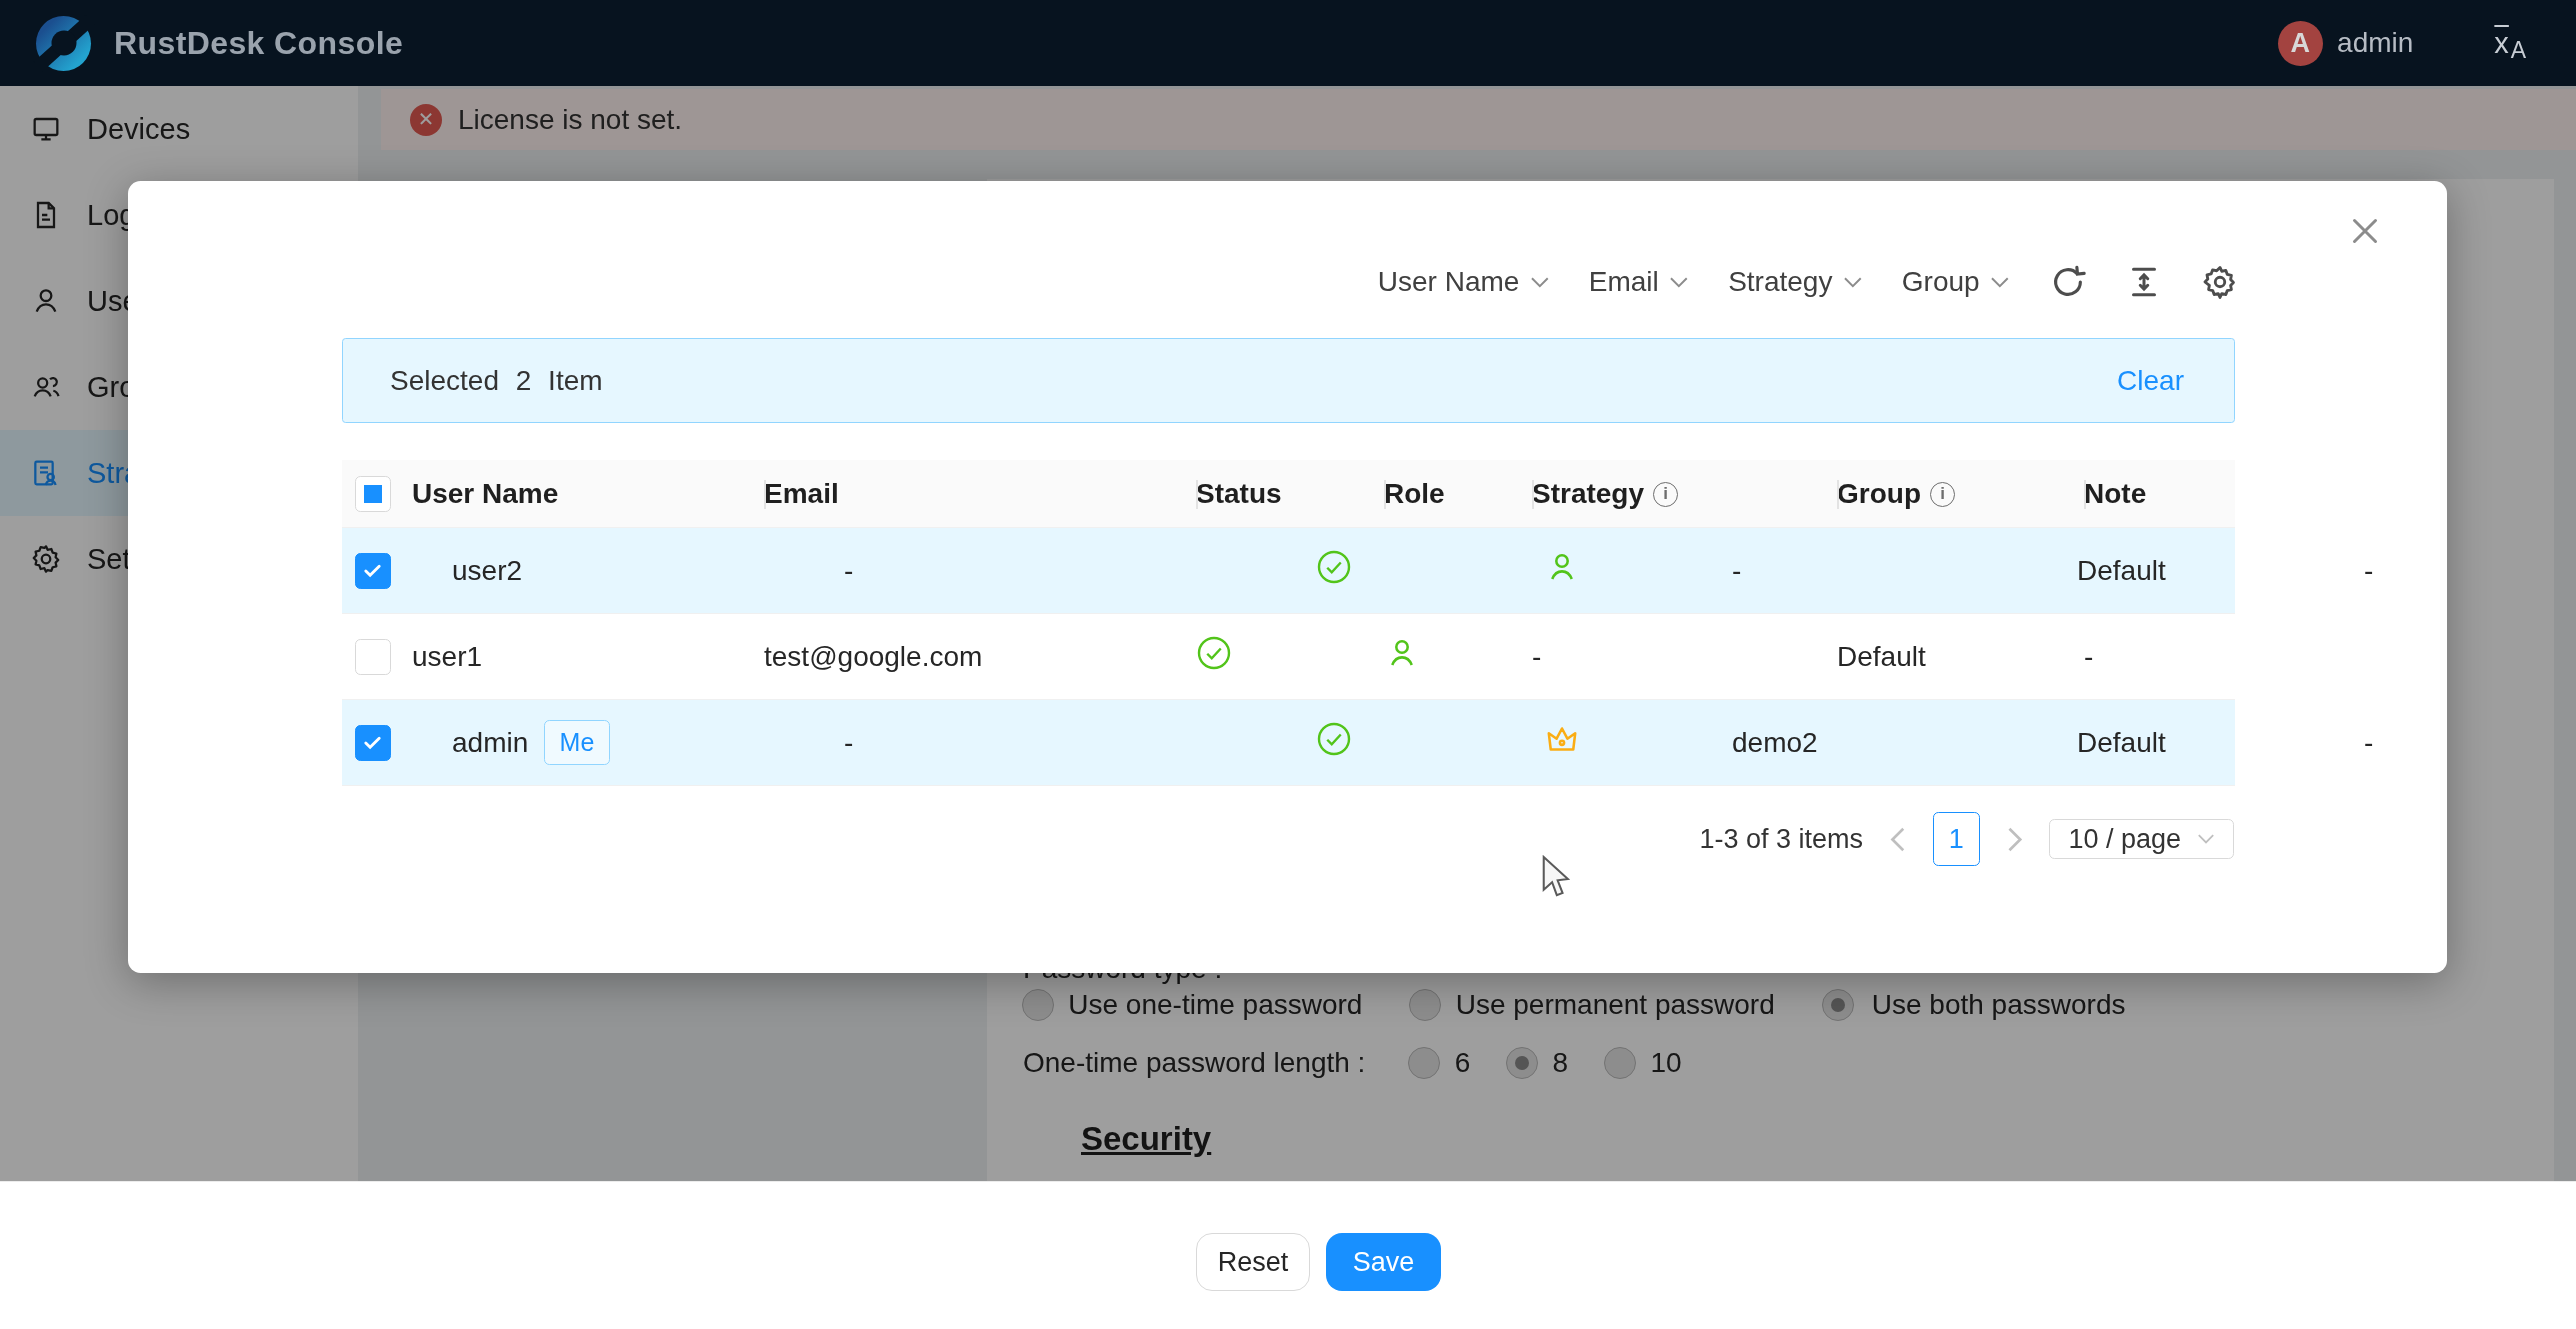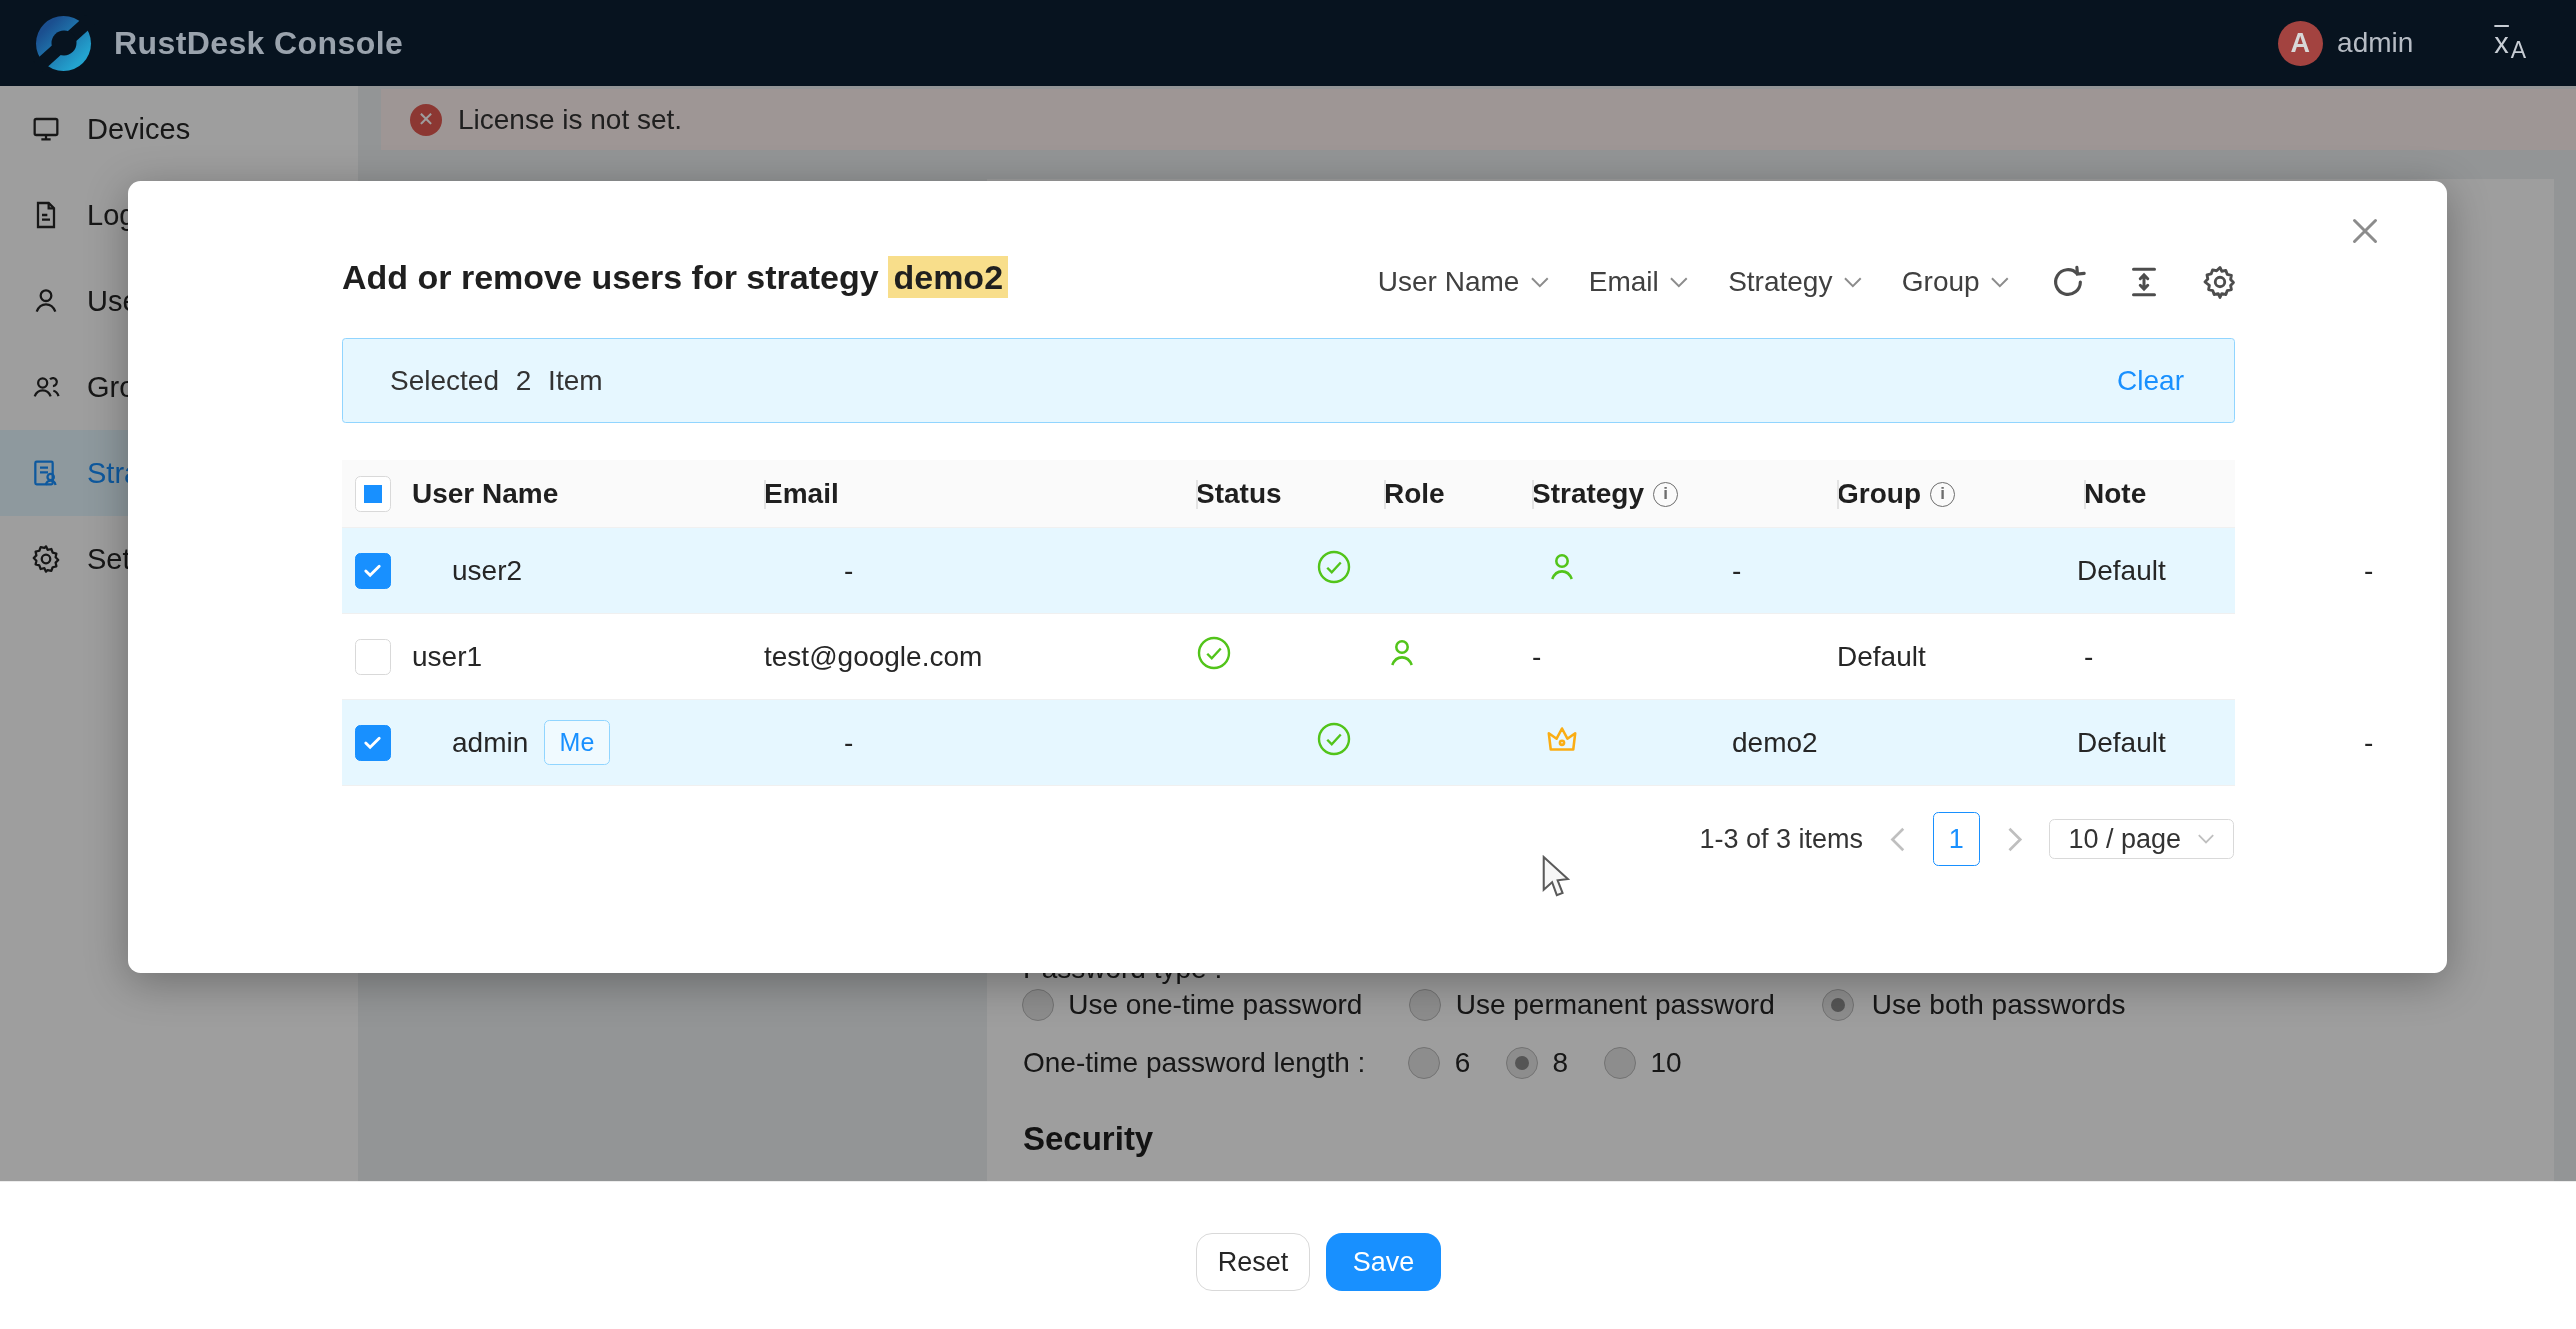--- a/index.html
+++ b/index.html
@@ -164,35 +164,34 @@
 <div class="bg-line" style="left:1023px; top:1047px; gap:0;">
   <span>One-time password length :</span>
   <span class="radio" style="margin-left:43px;"></span>
   <span style="margin-left:14.3px;">6</span>
   <span class="radio sel" style="margin-left:36px;"></span>
   <span style="margin-left:14.3px;">8</span>
   <span class="radio" style="margin-left:36px;"></span>
   <span style="margin-left:14.3px;">10</span>
 </div>
 
-<div class="security-h" style="left:1023px; top:1120px;">Security</div>
+<div class="security-h" style="left:1081px; top:1120px;text-decoration:underline;">Security</div>
 
 <div class="overlay"></div>
 
 <div class="footer"></div>
 <div class="btn btn-reset">Reset</div>
 <div class="btn btn-save">Save</div>
 
 <div class="modal">
 
   <svg class="modal-close" viewBox="0 0 24 24" fill="none" stroke="#8c8c8c" stroke-width="2" stroke-linecap="round">
       <path d="M5 5l14 14M19 5L5 19"></path>
     </svg>
 
-  <div class="modal-title"><span>Add or remove users for strategy </span><span class="hl">demo2</span></div>
 
   <div class="filters">
     <div class="filter">
       <span>User Name</span>
       <svg width="19.7" height="12.5" viewBox="0 0 20 12" fill="none" stroke="#8c8c8c" stroke-width="2">
           <path d="M2 2l8 8 8-8"></path>
         </svg>
     </div>
     <div class="filter">
       <span>Email</span>

